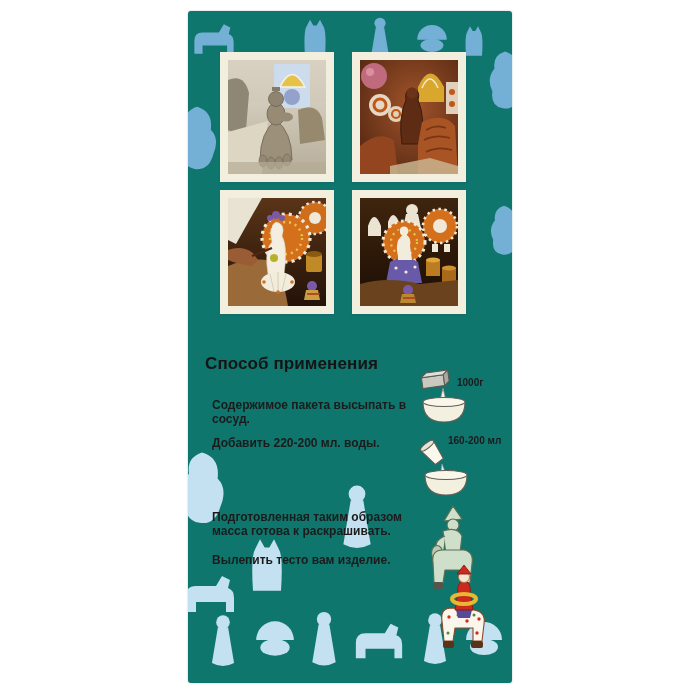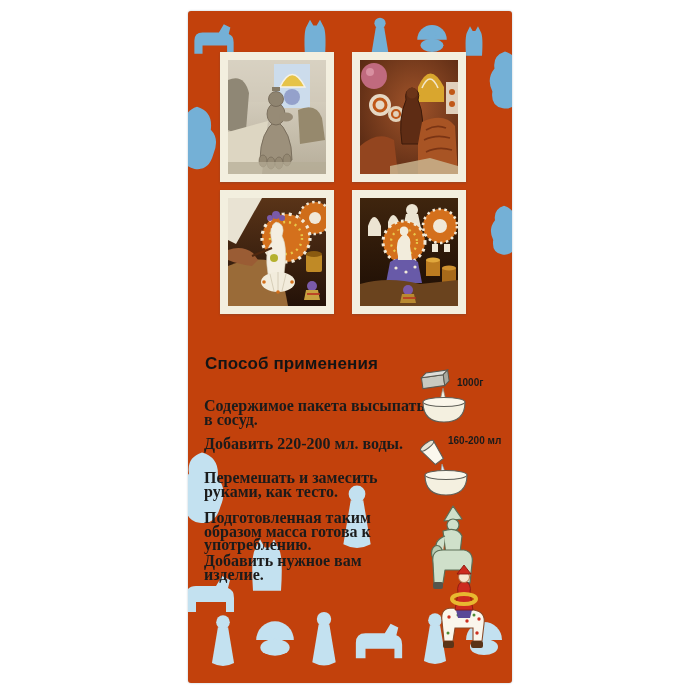--- a/index.html
+++ b/index.html
@@ -5,41 +5,41 @@
   html,body{margin:0;padding:0;}
   body{
     width:700px;height:700px;
     background:#ffffff;
     font-family:"Liberation Sans","DejaVu Sans",sans-serif;
     position:relative;overflow:hidden;
   }
   .canvas{position:relative;width:700px;height:700px;background:#ffffff;}
   .package{
     position:absolute;left:188px;top:11px;width:324px;height:672px;
-    background:#c2410c;border-radius:3px;overflow:hidden;
+    background:#0f766e;border-radius:3px;overflow:hidden;
     box-shadow:0 0 2px rgba(70,110,135,.45);
   }
   .bg-pattern{position:absolute;left:0;top:0;width:324px;height:672px;}
   .photo{
     position:absolute;background:#f3efdf;padding:8px;box-sizing:border-box;
     box-shadow:0 1px 2px rgba(40,70,90,.25);
   }
   .photo svg{display:block;width:100%;height:100%;}
   .p1{left:32px;top:41px;width:114px;height:130px;}
   .p2{left:164px;top:41px;width:114px;height:130px;}
   .p3{left:32px;top:179px;width:114px;height:124px;}
   .p4{left:164px;top:179px;width:114px;height:124px;}
   .title{
     position:absolute;left:17px;top:343px;margin:0;
     font-size:17px;line-height:20px;font-weight:700;color:#141414;
     letter-spacing:.1px;white-space:nowrap;
   }
   .step{
-    position:absolute;left:16px;width:221px;
-    font-size:16px;line-height:13.5px;font-weight:700;color:#1b1b1b;font-family:Liberation Serif, serif;
+    position:absolute;left:24px;width:221px;
+    font-size:12px;line-height:13.5px;font-weight:700;color:#1b1b1b;
   }
   .s1{top:388px}.s2{top:426px}.s3{top:460px}.s4{top:500px}
   .s5{top:543px}.s6{top:572px}.s7{top:613px}
   .diagram{position:absolute;}
   .d-powder{left:228px;top:358px;width:58px;height:58px;}
   .d-water{left:228px;top:427px;width:58px;height:60px;}
   .d-clay-fig{left:234px;top:492px;width:60px;height:92px;}
   .d-painted-fig{left:246px;top:554px;width:58px;height:90px;}
   .measure{
     position:absolute;font-size:10px;font-weight:700;color:#1b1b1b;white-space:nowrap;
@@ -248,23 +248,22 @@
         <circle cx="48" cy="92" r="5" fill="#7a5aa8"></circle>
         <path d="M42 96 h12 l2 9 h-16 z" fill="#b88a30"></path>
         <path d="M43 100 h13" stroke="#b83020" stroke-width="1.5"></path>
       </svg>
     </figure>
 
     <h1 class="title">Способ применения</h1>
 
     <div class="step s1">Содержимое пакета высыпать в сосуд.</div>
     <div class="step s2">Добавить 220-200 мл. воды.</div>
-    <div class="step s3">Перемешать и замесить руками, как тесто.</div>
-    <div class="step s4">Подготовленная таким образом масса готова к употреблению.</div>
-    <div class="step s5">Добавить нужное вам изделие.</div>
+    <div class="step s4">Подготовленная таким образом масса готова к раскрашивать.</div>
+    <div class="step s5">Вылепить тесто вам изделие.</div>
 
     <svg class="diagram d-powder" viewBox="0 0 58 58">
       <g transform="rotate(-8 18 12)">
         <rect x="6" y="7" width="22" height="11" fill="#c9c9c0" stroke="#5a5a52" stroke-width="1"></rect>
         <path d="M6 7 L11 3 L33 3 L28 7 Z" fill="#dededa" stroke="#5a5a52" stroke-width="1"></path>
         <path d="M28 7 L33 3 L33 14 L28 18 Z" fill="#a8a89e" stroke="#5a5a52" stroke-width="1"></path>
       </g>
       <path d="M27 19 L23 36 L31 36 Z" fill="#f4f0e2" stroke="#8a8a80" stroke-width=".7"></path>
       <path d="M7 33 C7 47 14 53 28 53 C42 53 49 47 49 33" fill="#f4f0e0" stroke="#5f5f58" stroke-width="1.1"></path>
       <ellipse cx="28" cy="33" rx="21" ry="4.5" fill="#faf6ea" stroke="#5f5f58" stroke-width="1.1"></ellipse>

